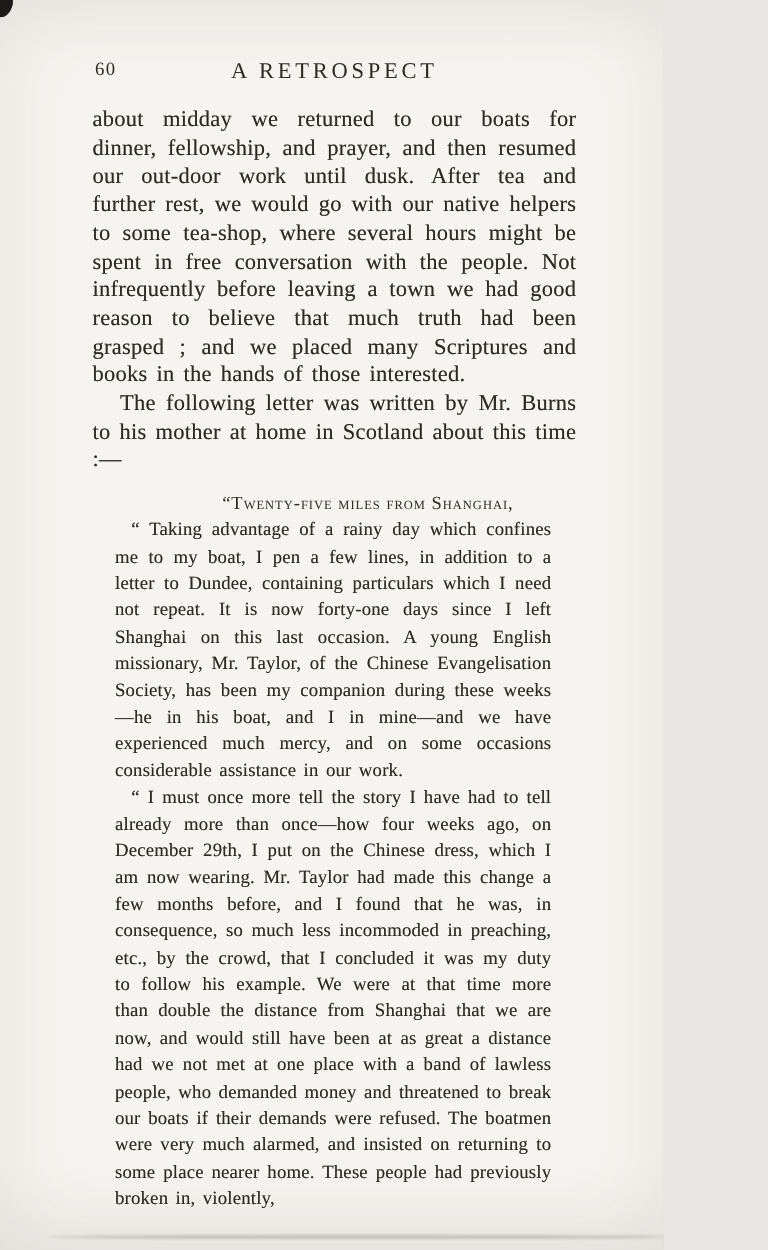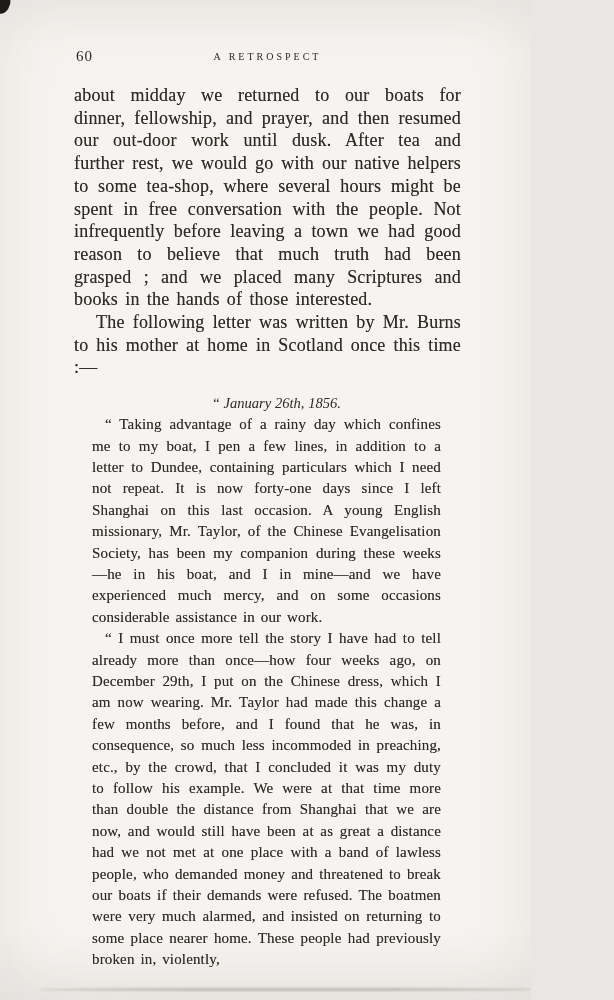--- a/index.html
+++ b/index.html
@@ -28,21 +28,21 @@
     text-align: center;
   }
   .pagenum {
     position: absolute;
     left: 2px;
     top: 2px;
     font-size: 15px;
     letter-spacing: 1px;
   }
   .running-title {
-    font-size: 10px;
+    font-size: 18px;
     letter-spacing: 3px;
   }
 
   .para {
     margin: 0;
     font-size: 18px;
     line-height: 22.7px;
     text-align: justify;
     word-spacing: 2.5px;
     letter-spacing: 0.2px;
@@ -107,24 +107,24 @@
 
   <div class="inner">
     <header class="running-head">
       <span class="pagenum">60</span>
       <span class="running-title">A RETROSPECT</span>
     </header>
 
     <main>
       <p class="para">about midday we returned to our boats for dinner, fellowship, and prayer, and then resumed our out-door work until dusk.  After tea and further rest, we would go with our native helpers to some tea-shop, where several hours might be spent in free conversation with the people.  Not infrequently before leaving a town we had good reason to believe that much truth had been grasped ; and we placed many Scriptures and books in the hands of those interested.</p>
 
-      <p class="para indent">The following letter was written by Mr. Burns to his mother at home in Scotland once this time :—</p>
+      <p class="para indent">The following letter was written by Mr. Burns to his mother at home in Scotland about this time :—</p>
 
       <section class="letter">
-        <div class="letter-date">“ January 26th, 1856.</div>
+        <div class="letter-place">“Twenty-five miles from Shanghai,</div>
 
         <p class="letter-para">“ Taking advantage of a rainy day which confines me to my boat, I pen a few lines, in addition to a letter to Dundee, containing particulars which I need not repeat.  It is now forty-one days since I left Shanghai on this last occasion.  A young English missionary, Mr. Taylor, of the Chinese Evangelisation Society, has been my companion during these weeks—he in his boat, and I in mine—and we have experienced much mercy, and on some occasions considerable assistance in our work.</p>
 
         <p class="letter-para">“ I must once more tell the story I have had to tell already more than once—how four weeks ago, on December 29th, I put on the Chinese dress, which I am now wearing.  Mr. Taylor had made this change a few months before, and I found that he was, in consequence, so much less incommoded in preaching, etc., by the crowd, that I concluded it was my duty to follow his example.  We were at that time more than double the distance from Shanghai that we are now, and would still have been at as great a distance had we not met at one place with a band of lawless people, who demanded money and threatened to break our boats if their demands were refused.  The boatmen were very much alarmed, and insisted on returning to some place nearer home.  These people had previously broken in, violently,</p>
       </section>
     </main>
   </div>
 
   <div class="scan-smudge"></div>
 </div>

